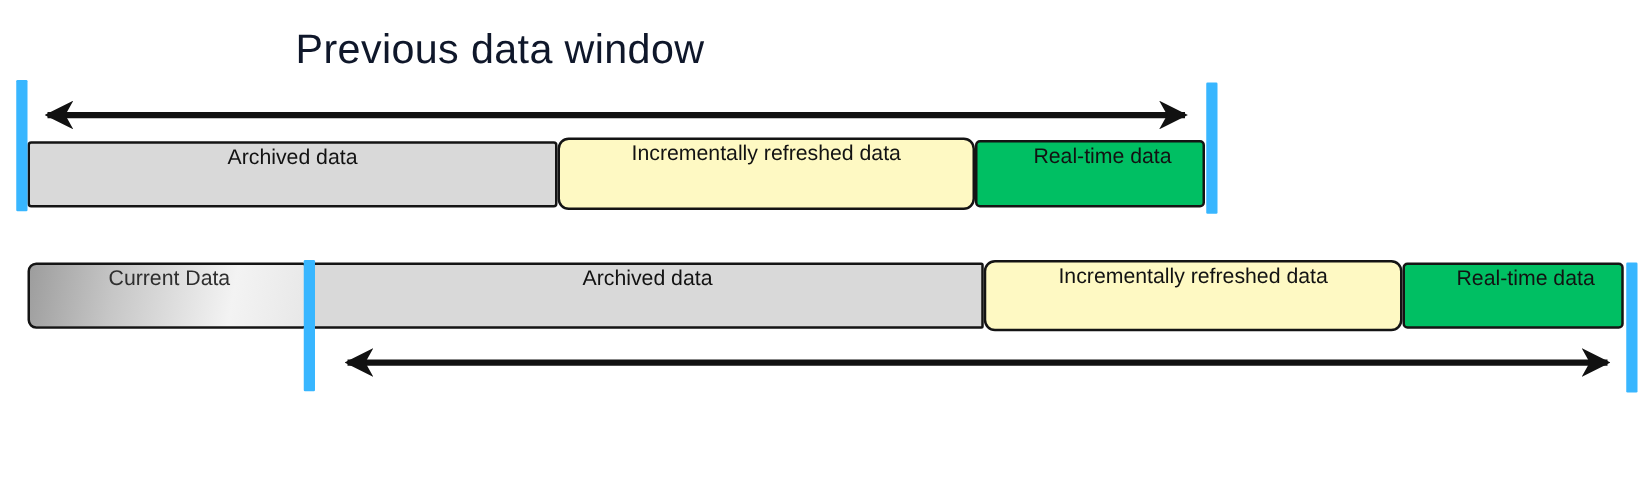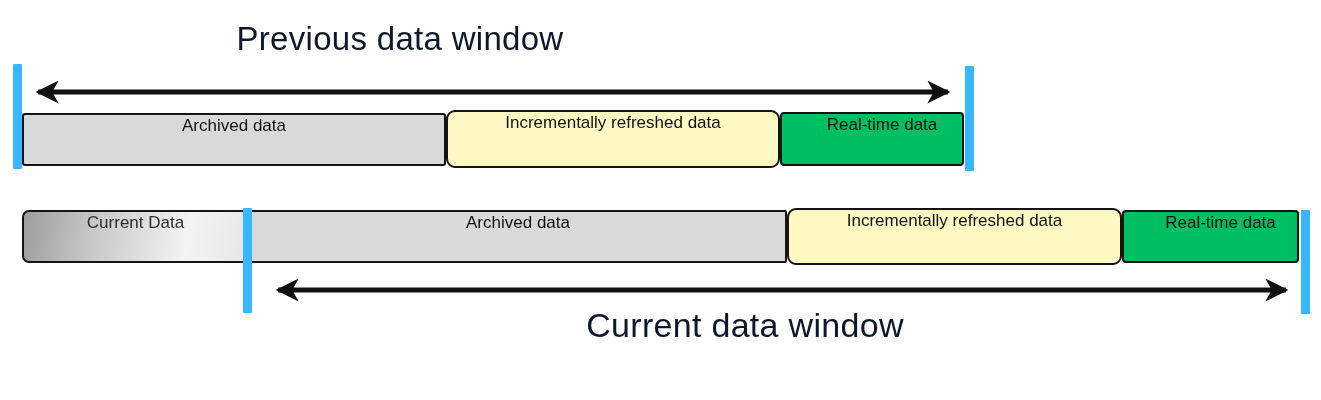--- a/index.html
+++ b/index.html
@@ -65,21 +65,20 @@
   .label-narrow{max-width:112px;margin-left:20px;}
   .label-mid{max-width:250px;}
 </style>
 </head>
 <body>
 
 <div class="canvas">
 
   <div class="window-title" style="left:150px;top:20px;width:500px;">Previous data window</div>
 
-  <div class="window-title" style="left:495px;top:306px;width:500px;font-size:34px;">Current data window</div>
 
   <div class="marker-bar" style="left:13px;top:64px;height:105px;"></div>
   <div class="marker-bar" style="left:965px;top:66px;height:105px;"></div>
   <div class="marker-bar" style="left:243px;top:208px;height:105px;"></div>
   <div class="marker-bar" style="left:1301px;top:210px;height:104px;"></div>
 
   <div class="segment seg-gray" style="left:22px;top:113px;width:424px;height:53px;">
     <span class="seg-label">Archived data</span>
   </div>
 

